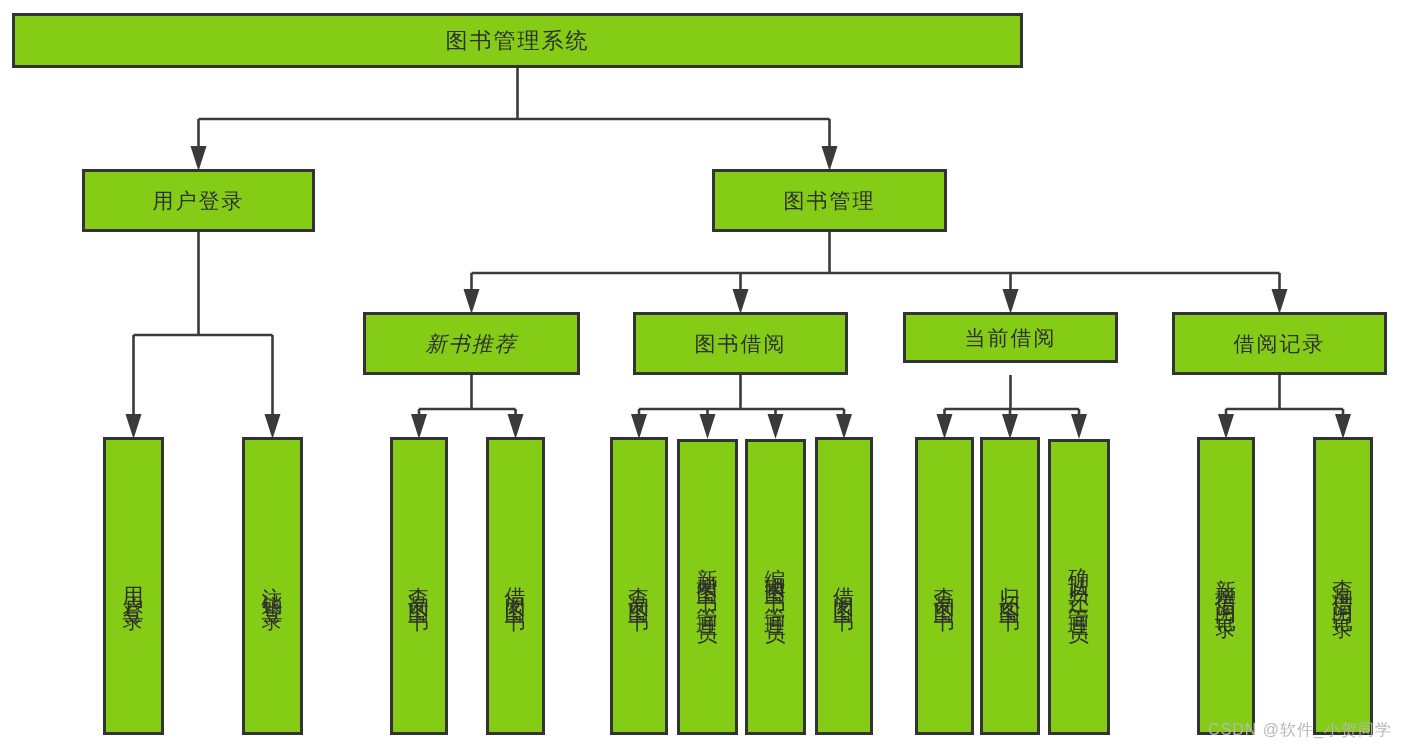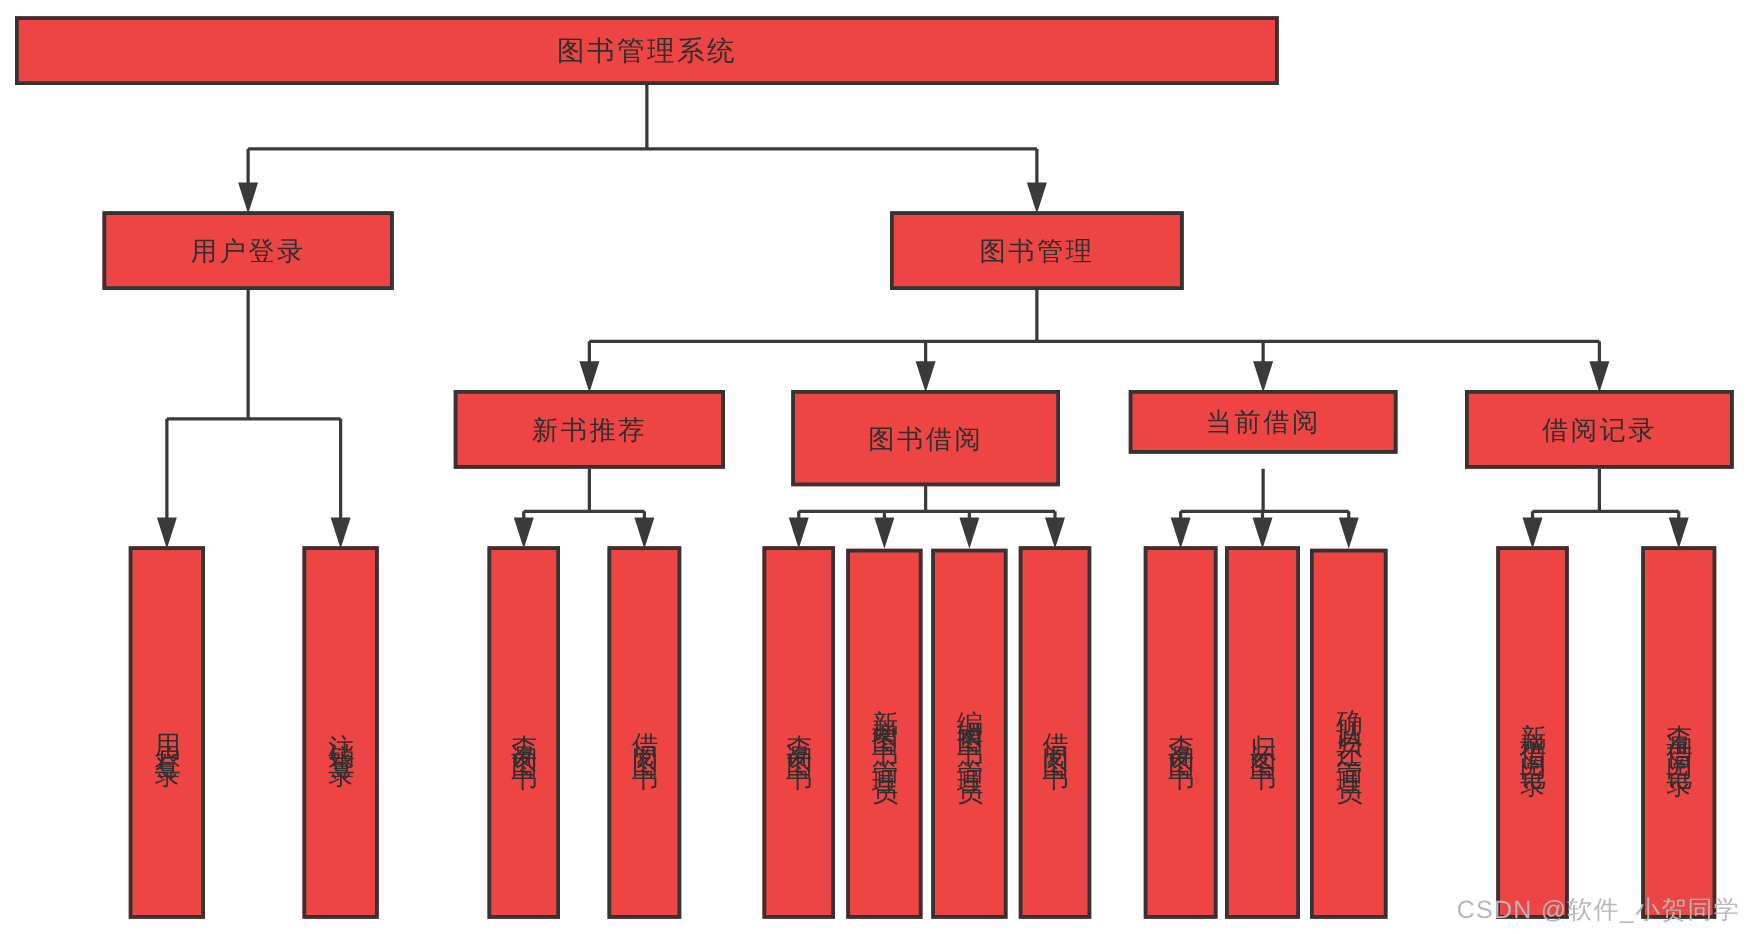--- a/index.html
+++ b/index.html
@@ -2,31 +2,31 @@
 <html><head>
 <meta charset="utf-8">
 <style>
   html,body{margin:0;padding:0;background:#ffffff;}
   .canvas{
     position:relative;width:1405px;height:747px;background:#ffffff;
     font-family:"Liberation Sans","DejaVu Sans",sans-serif;color:#2f2f2f;overflow:hidden;
   }
   #wires{position:absolute;left:0;top:0;width:1405px;height:747px;}
   .node{
-    position:absolute;box-sizing:border-box;border:3px solid #333333;background:#ef4444;
+    position:absolute;box-sizing:border-box;border:3px solid #333333;background:#84cc16;
     display:flex;align-items:center;justify-content:center;
   }
   .node .lbl{font-size:21px;letter-spacing:2px;color:#2f2f2f;white-space:nowrap;}
   .root .lbl{font-size:22px;}
   .leaf .lbl{
     writing-mode:vertical-rl;text-orientation:mixed;
     font-size:21px;letter-spacing:8px;line-height:1;white-space:normal;
   }
   .watermark{
-    position:absolute;right:13px;bottom:6px;font-size:20px;color:#b7b7b7;
+    position:absolute;right:13px;bottom:6px;font-size:16px;color:#b7b7b7;
     letter-spacing:1px;z-index:5;
   }
 </style>
 </head>
 <body>
 
 <div class="canvas">
 
   <svg id="wires" width="1405" height="747" viewBox="0 0 1405 747">
       <line x1="517.5" y1="68" x2="517.5" y2="119" stroke="#3a3a3a" stroke-width="2.6"></line>
@@ -87,24 +87,24 @@
     <span class="lbl">图书管理系统</span>
   </div>
 
   <div class="node" style="left:82px;top:169px;width:233px;height:63px;">
     <span class="lbl">用户登录</span>
   </div>
   <div class="node" style="left:712px;top:169px;width:235px;height:63px;text-align:center;">
     <span class="lbl">图书管理</span>
   </div>
 
-  <div class="node" style="left:363px;top:312px;width:217px;height:63px;">
+  <div class="node" style="left:363px;top:312px;width:217px;height:63px;font-style:italic;">
     <span class="lbl">新书推荐</span>
   </div>
-  <div class="node" style="left:633px;top:312px;width:215px;height:77px;justify-content:center;">
+  <div class="node" style="left:633px;top:312px;width:215px;height:63px;justify-content:center;">
     <span class="lbl">图书借阅</span>
   </div>
   <div class="node" style="left:903px;top:312px;width:215px;height:51px;">
     <span class="lbl">当前借阅</span>
   </div>
   <div class="node" style="left:1172px;top:312px;width:215px;height:63px;">
     <span class="lbl">借阅记录</span>
   </div>
 
   <div class="node leaf" style="left:103px;top:437px;width:61px;height:298px;">

